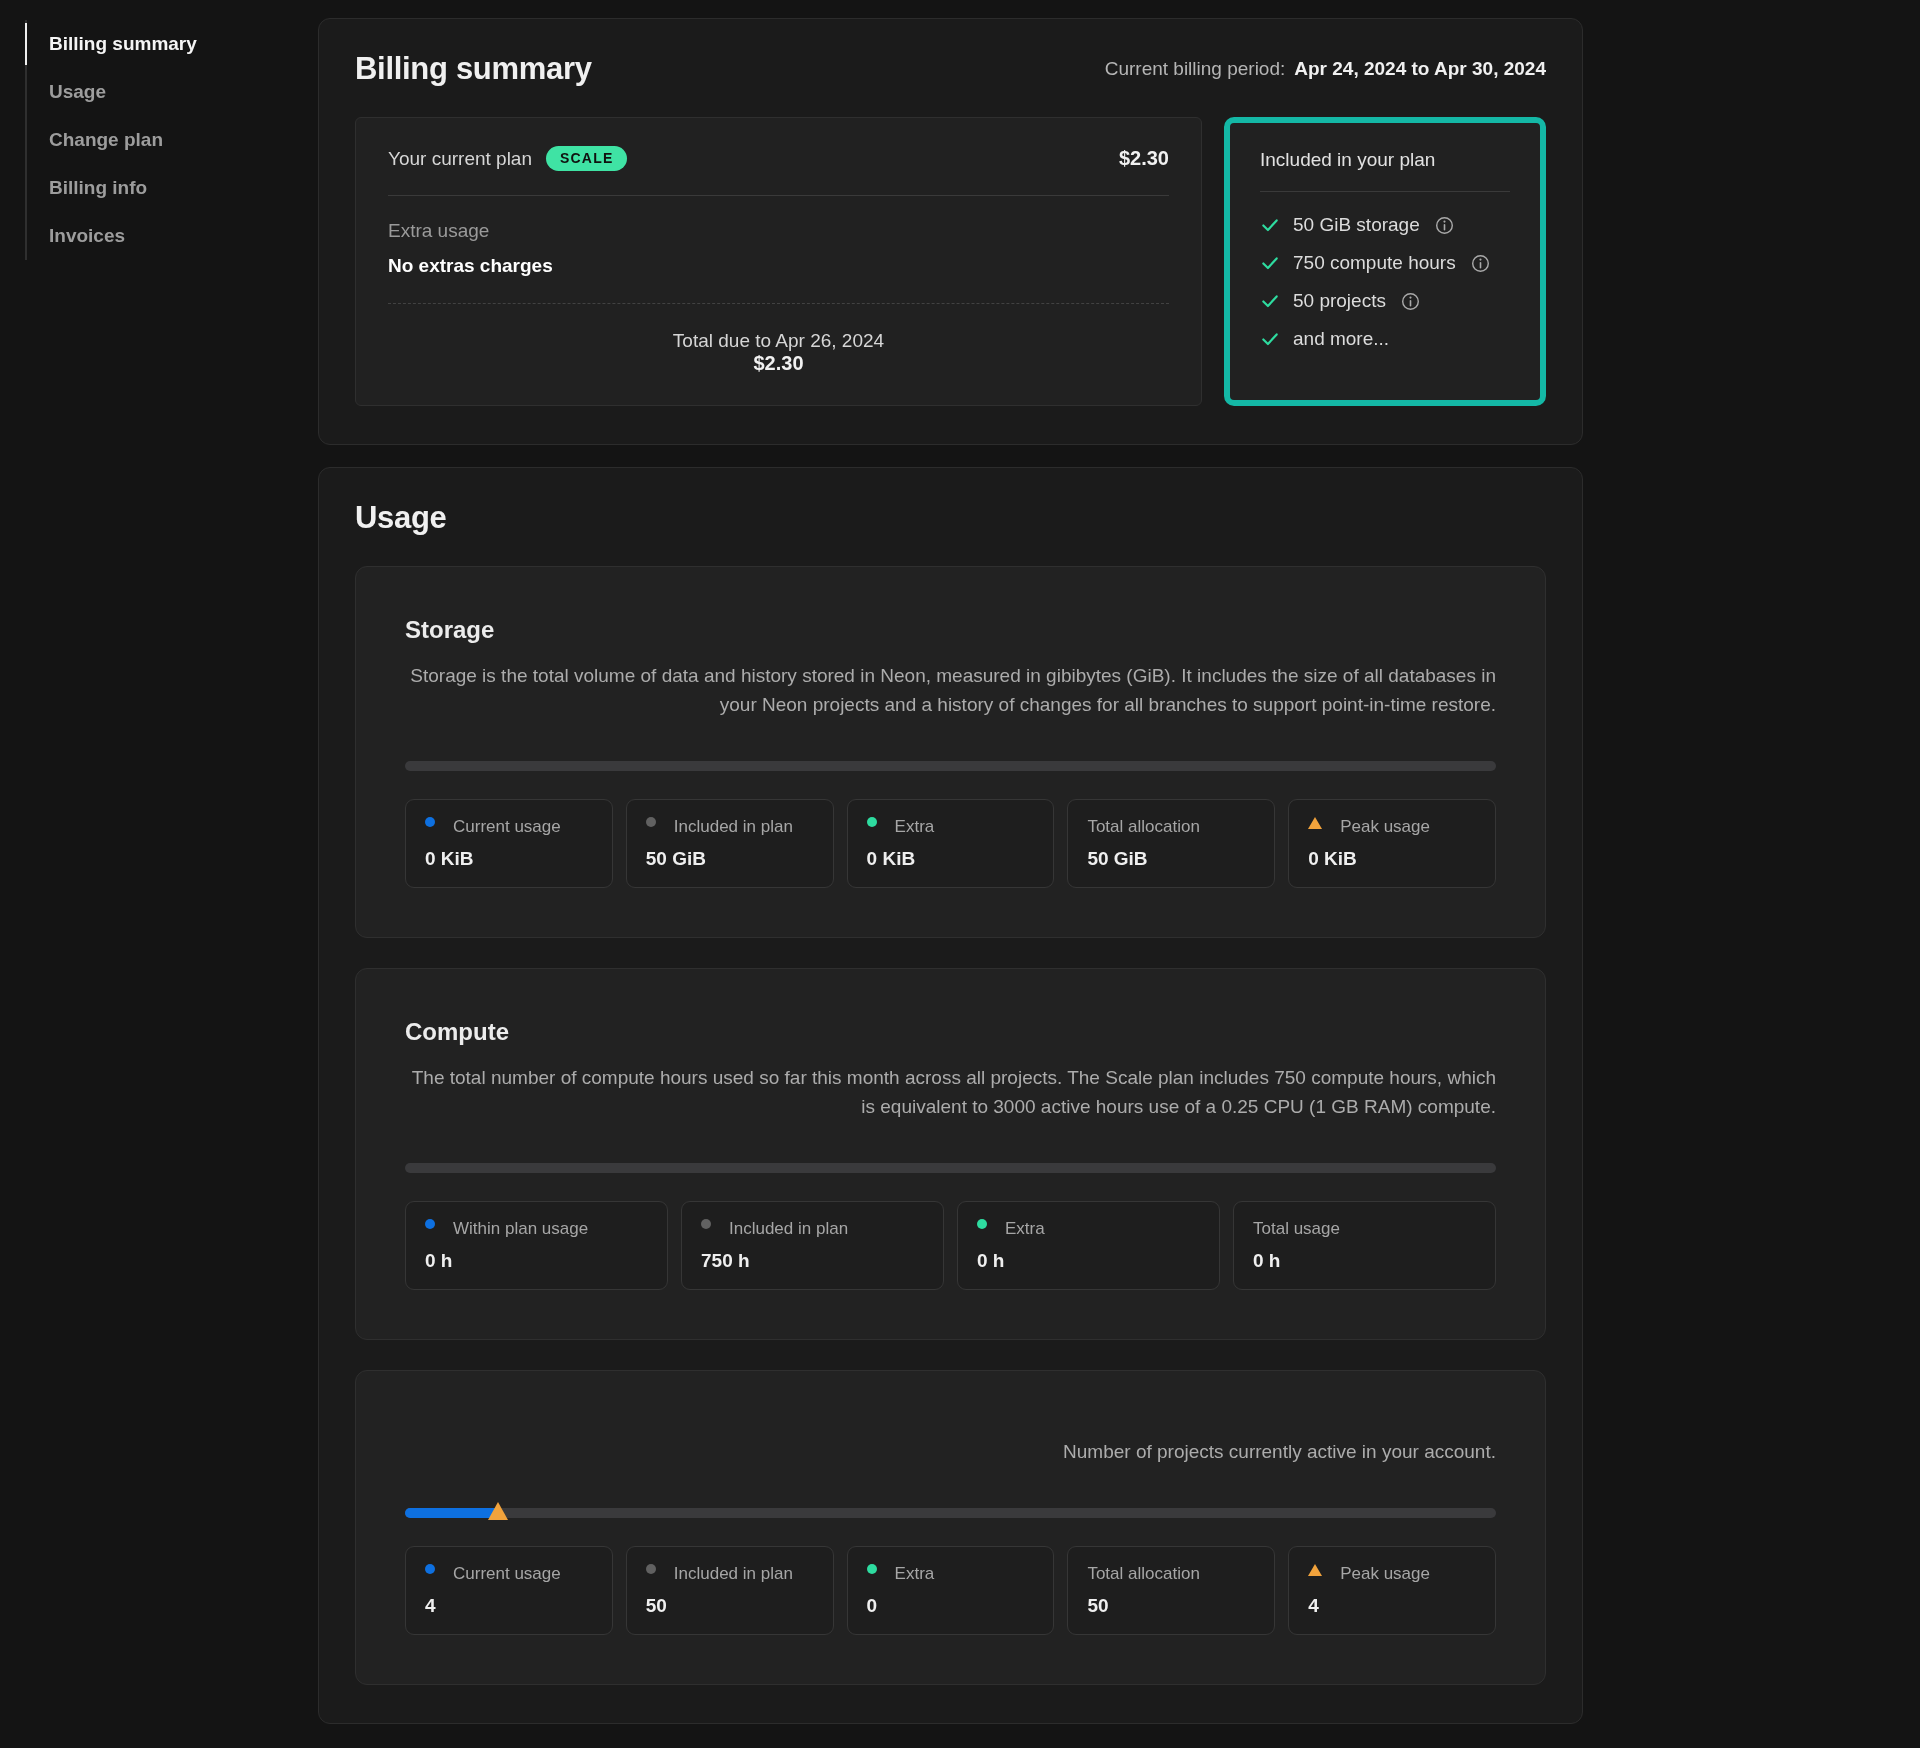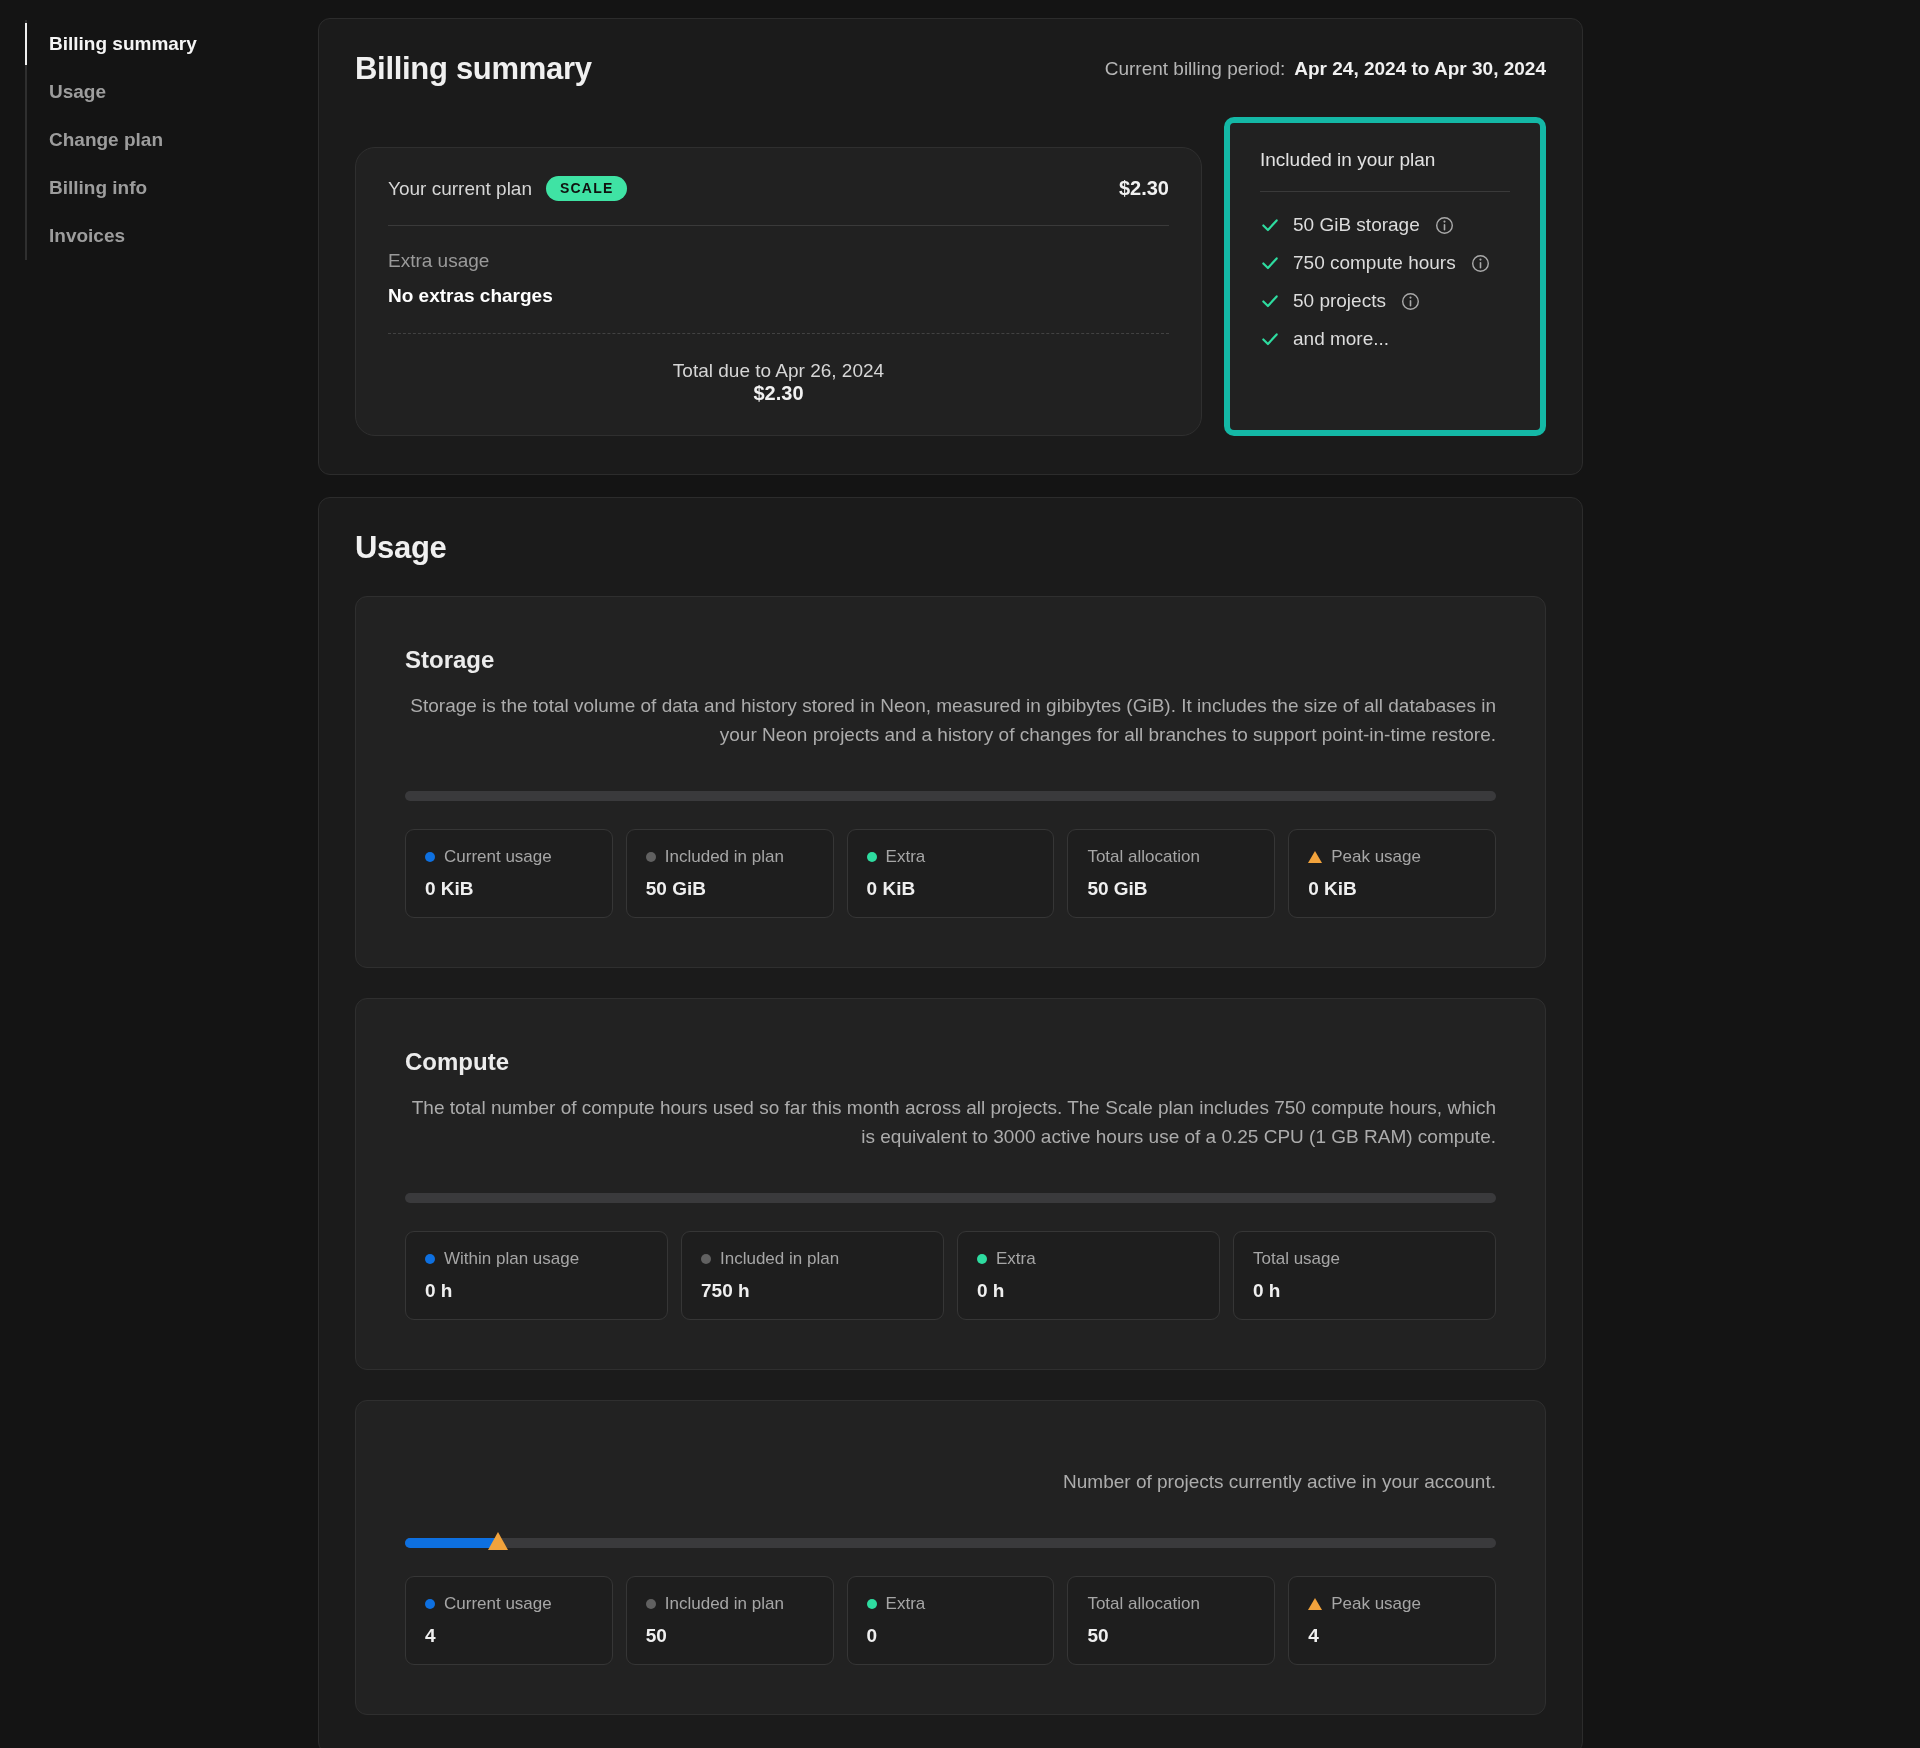--- a/index.html
+++ b/index.html
@@ -35,21 +35,21 @@
   }
   .card + .card { margin-top: 22px; }
   .card-title { font-size: 31px; font-weight: 700; color: #f0f0f0; letter-spacing: -0.3px; }
 
   .card-head { display: flex; justify-content: space-between; align-items: center; }
   .period { font-size: 19px; color: #b5b5b5; }
   .period strong { color: #f0f0f0; font-weight: 700; margin-left: 9px; }
 
   
   .summary-row { display: flex; gap: 22px; margin-top: 30px; align-items: stretch; }
-  .plan-card { flex: 1; background: #212121; border: 1px solid #2f2f2f; border-radius: 20px; margin-top: 30px; }
+  .plan-card { flex: 1; background: #212121; border: 1px solid #2f2f2f; border-radius: 6px; }
   .plan-row {
     display: flex; justify-content: space-between; align-items: center;
     padding: 28px 32px 24px; font-size: 19px; color: #d6d6d6;
   }
   .plan-row.total { padding: 26px 32px 30px; flex-direction: column; }
   .plan-label-wrap { display: flex; align-items: center; gap: 14px; }
   .badge {
     background: var(--badge-green); color: #10120f;
     font-size: 14px; font-weight: 700; letter-spacing: 1.2px;
     padding: 5px 14px; border-radius: 999px; line-height: 1.1;
@@ -91,21 +91,21 @@
     width: 0; height: 0;
     border-left: 10px solid transparent; border-right: 10px solid transparent;
     border-bottom: 18px solid var(--orange);
   }
 
   .stats { display: flex; gap: 13px; margin-top: 28px; }
   .stat-box {
     flex: 1; background: #1e1e1e; border: 1px solid #363636;
     border-radius: 9px; padding: 17px 19px;
   }
-  .stat-label { display: flex; align-items: center; gap: 9px; font-size: 17px; color: #a6a6a6; }
+  .stat-label { display: flex; align-items: flex-start; gap: 18px; font-size: 17px; color: #a6a6a6; }
   .ind { width: 10px; height: 10px; border-radius: 50%; flex-shrink: 0; }
   .ind.blue-dot { background: var(--blue); }
   .ind.gray-dot { background: #616161; }
   .ind.green-dot { background: var(--green); }
   .ind.orange-triangle {
     width: 0; height: 0; border-radius: 0; background: none;
     border-left: 7px solid transparent; border-right: 7px solid transparent;
     border-bottom: 12px solid var(--orange);
   }
   .stat-value { margin-top: 11px; font-size: 19px; font-weight: 700; color: #efefef; }

